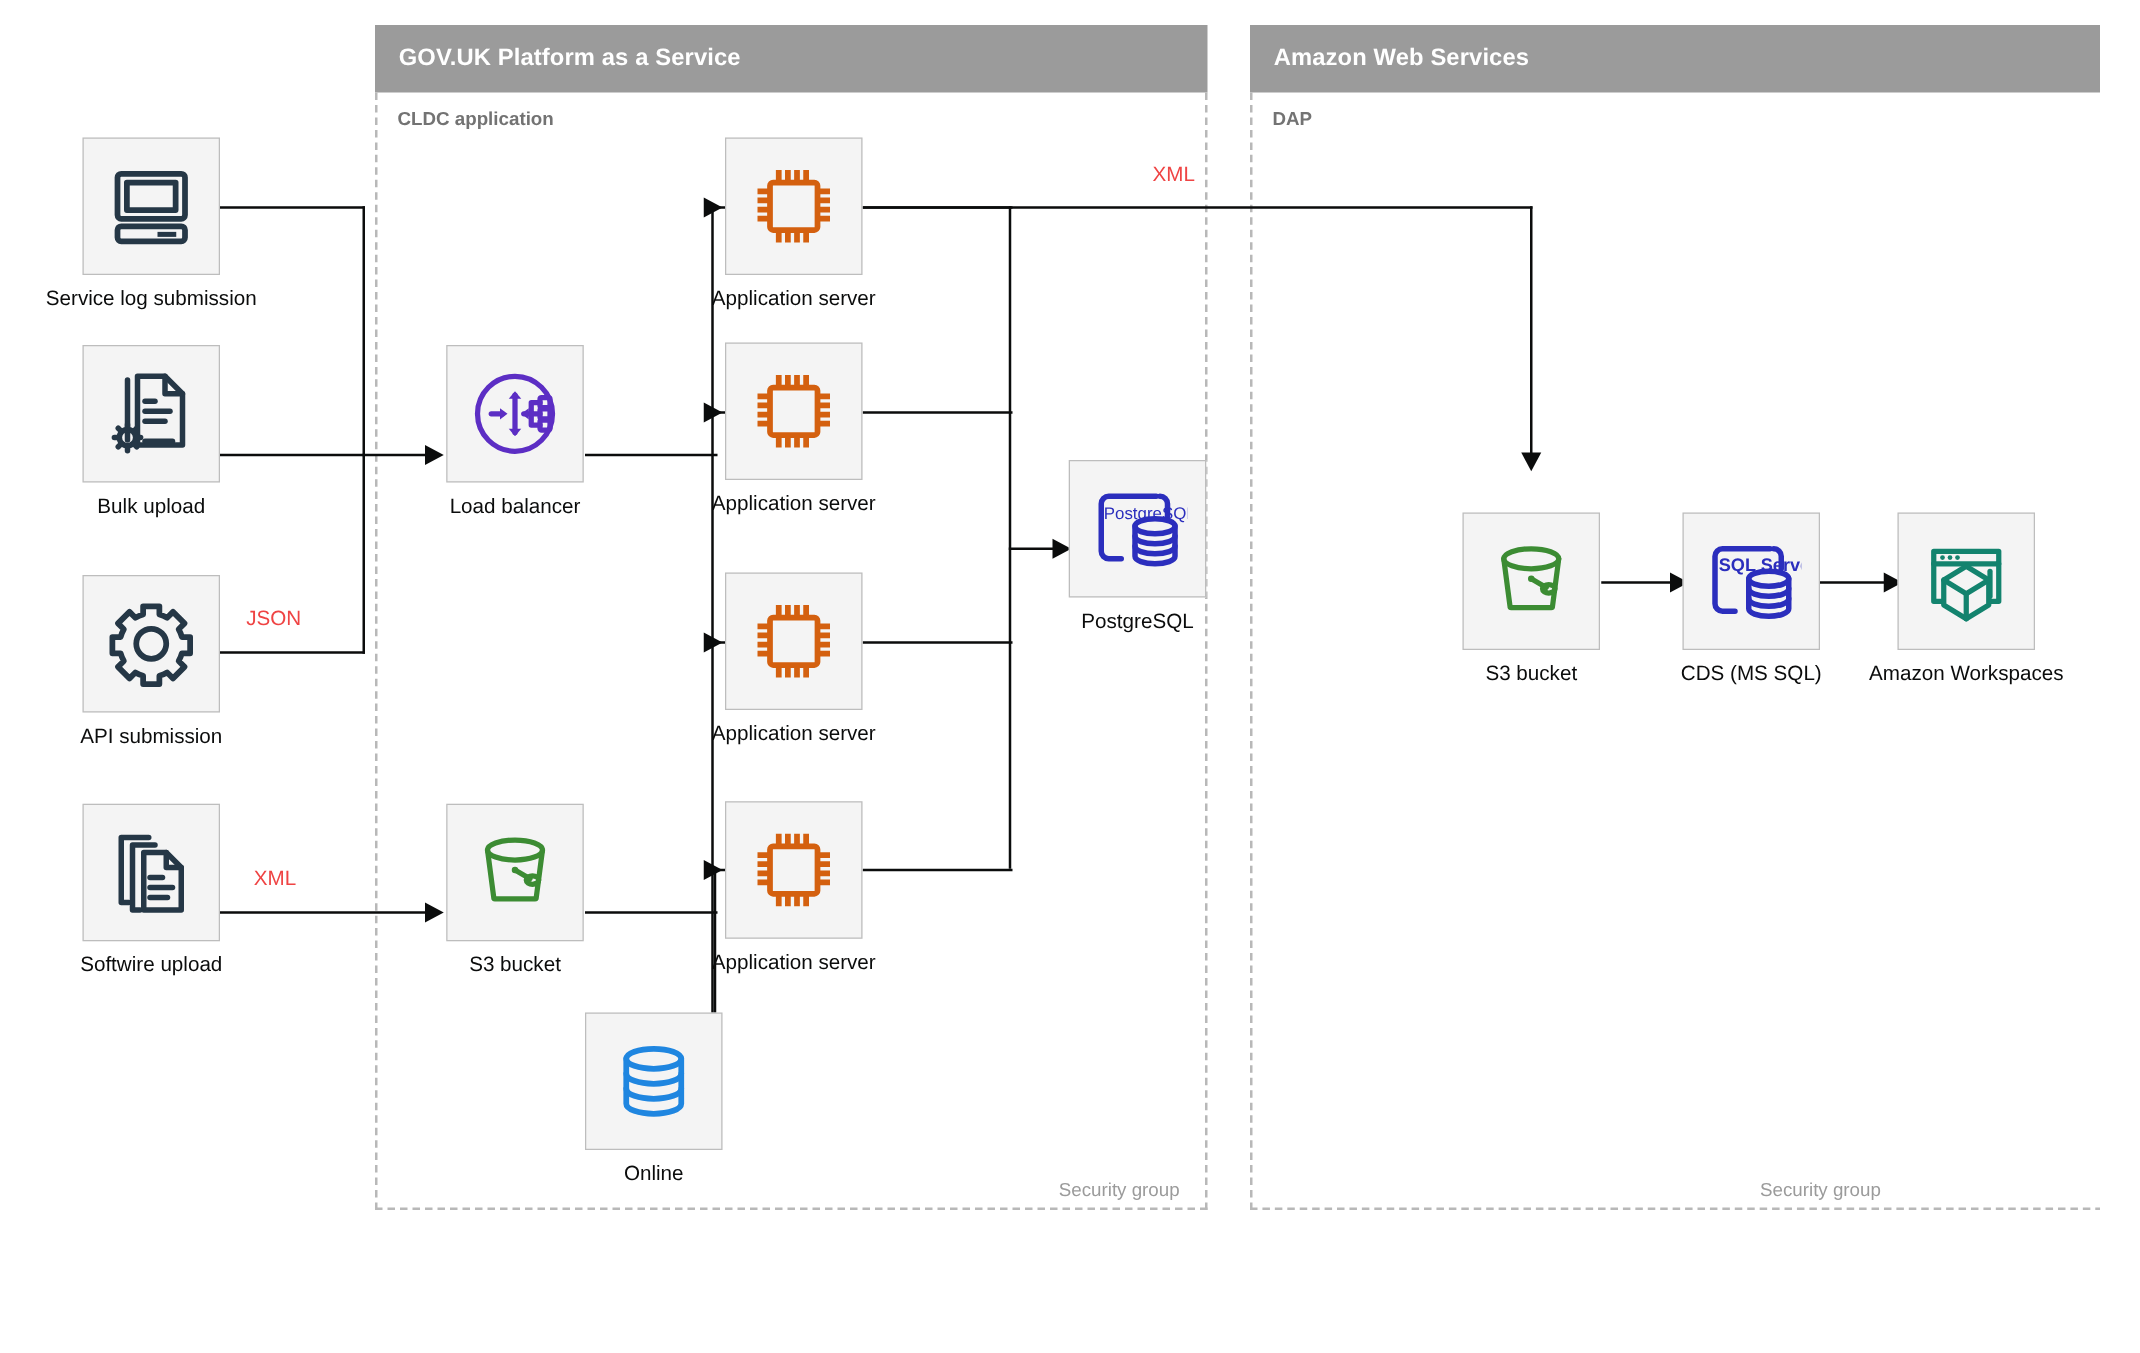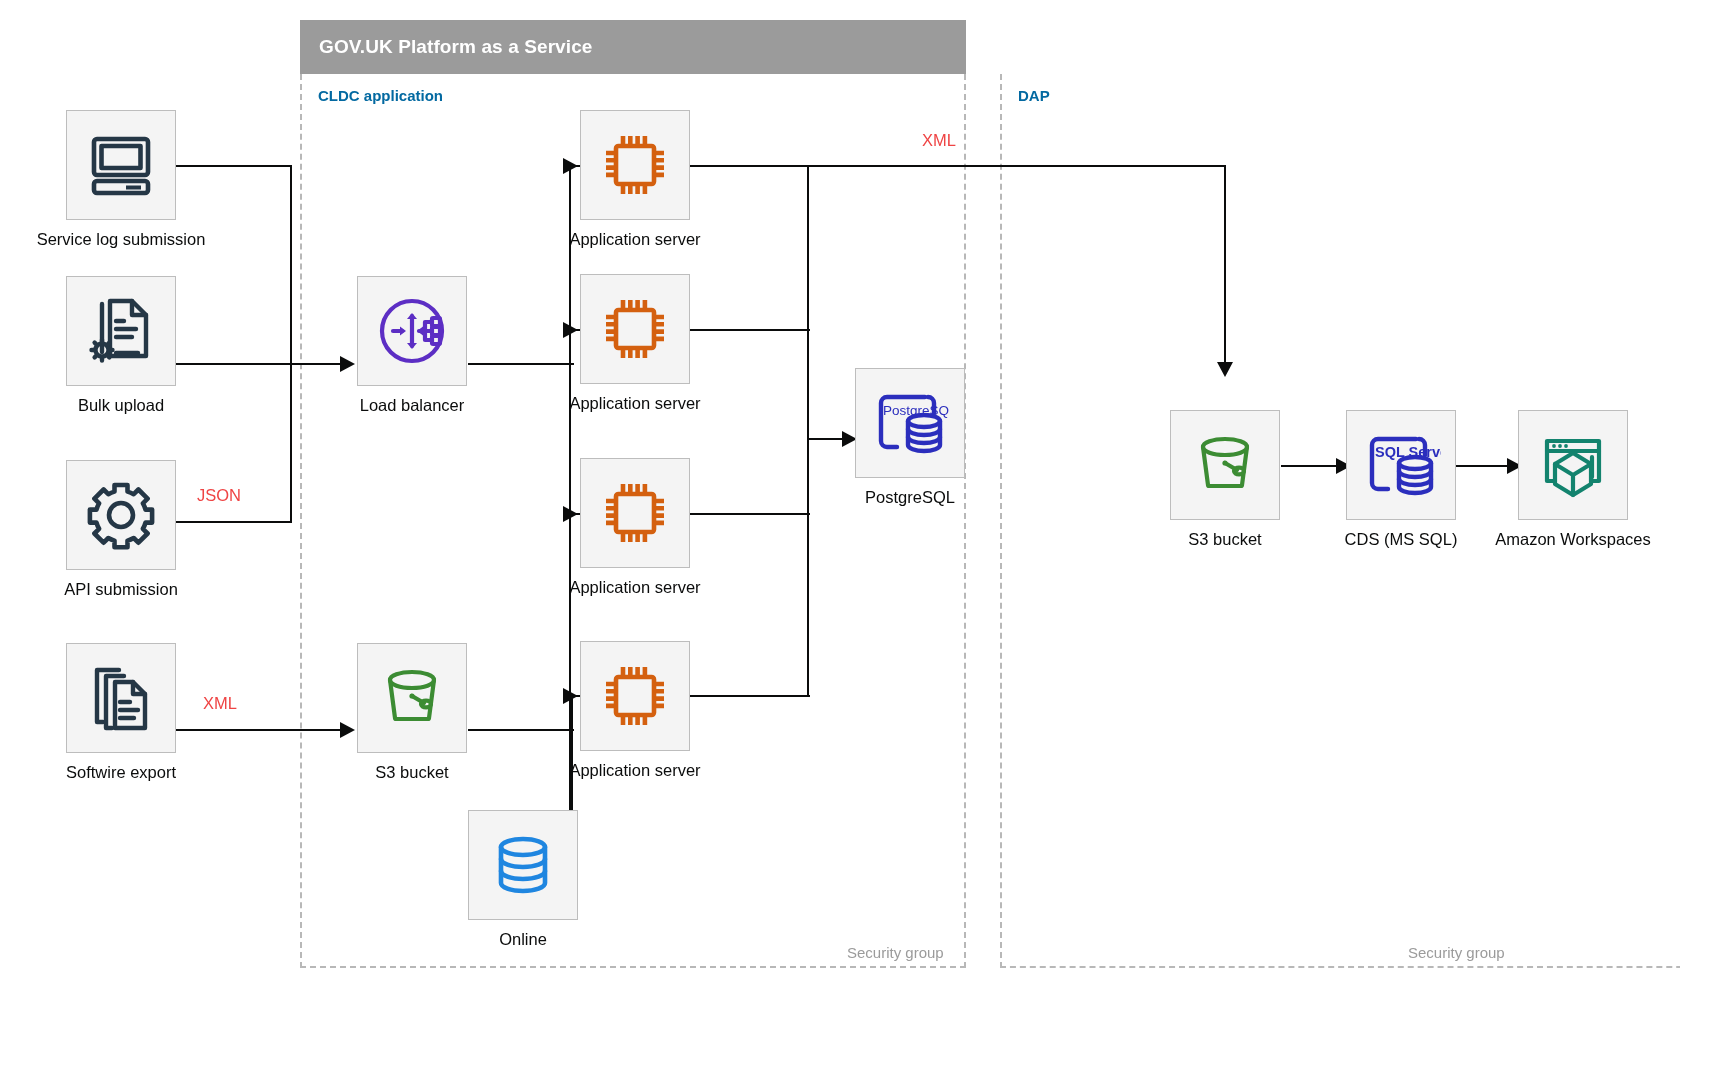--- a/index.html
+++ b/index.html
@@ -32,21 +32,21 @@
   .zone-box{
     position:absolute;
     border:2px dashed #b8b8b8;
     box-sizing:border-box;
     background:transparent;
   }
   .zone-sublabel{
     position:absolute;
     font-weight:bold;
     font-size:15px;
-    color:#0369a1;
+    color:#737373;
   }
   .secgroup{
     position:absolute;
     font-size:15px;
     color:#9b9b9b;
     white-space:nowrap;
   }
 
   
   .node{
@@ -104,20 +104,23 @@
 
 <div id="canvas">
 
   <div class="zone-header" style="left:300px;top:20px;width:666px;height:54px;">
     <span>GOV.UK Platform as a Service</span>
   </div>
   <div class="zone-box" style="left:300px;top:74px;width:666px;height:894px;border-top:none;"></div>
   <div class="zone-sublabel" style="left:318px;top:87px;">CLDC application</div>
   <div class="secgroup" style="left:847px;top:944px;">Security group</div>
 
+  <div class="zone-header" style="left:1000px;top:20px;width:712px;height:54px;">
+    <span>Amazon Web Services</span>
+  </div>
   <div class="zone-box" style="left:1000px;top:74px;width:722px;height:894px;border-top:none;border-right:none;"></div>
   <div class="zone-sublabel" style="left:1018px;top:87px;">DAP</div>
   <div class="secgroup" style="left:1408px;top:944px;">Security group</div>
 
   <div class="h-line" style="left:176px;top:165px;width:116px;"></div>
   <div class="v-line" style="left:290px;top:165px;height:200px;"></div>
 
   <div class="h-line" style="left:176px;top:521px;width:116px;"></div>
   <div class="v-line" style="left:290px;top:363px;height:160px;"></div>
   <div class="edge-label" style="left:197px;top:486px;">JSON</div>
@@ -212,21 +215,21 @@
       <svg width="72" height="72" viewBox="0 0 72 72" fill="none" stroke="#253746" stroke-width="4.4" stroke-linejoin="round" stroke-linecap="round">
         <path d="M12 8 h22 M12 8 v52 h6"></path>
         <path d="M21 14 h18 M21 14 v52 h6"></path>
         <path d="M30 20 h18 l12 12 v34 h-30 z"></path>
         <path d="M48 20 v12 h12"></path>
         <path d="M35 40 h10"></path>
         <path d="M35 48 h18"></path>
         <path d="M35 56 h14"></path>
       </svg>
     </div>
-    <div class="caption">Softwire export</div>
+    <div class="caption">Softwire upload</div>
   </div>
 
   <div class="node" style="left:357px;top:276px;">
     <div class="iconbox">
       <svg width="78" height="78" viewBox="0 0 78 78" fill="none" stroke="#5c2ec4" stroke-width="4.2" stroke-linejoin="round" stroke-linecap="round">
         <circle cx="39" cy="39" r="30"></circle>
         <path d="M39 24 v30"></path>
         <path d="M39 21 l-5 6 h10 z" fill="#5c2ec4" stroke="none"></path>
         <path d="M39 57 l-5 -6 h10 z" fill="#5c2ec4" stroke="none"></path>
         <path d="M20 39 h9"></path>

